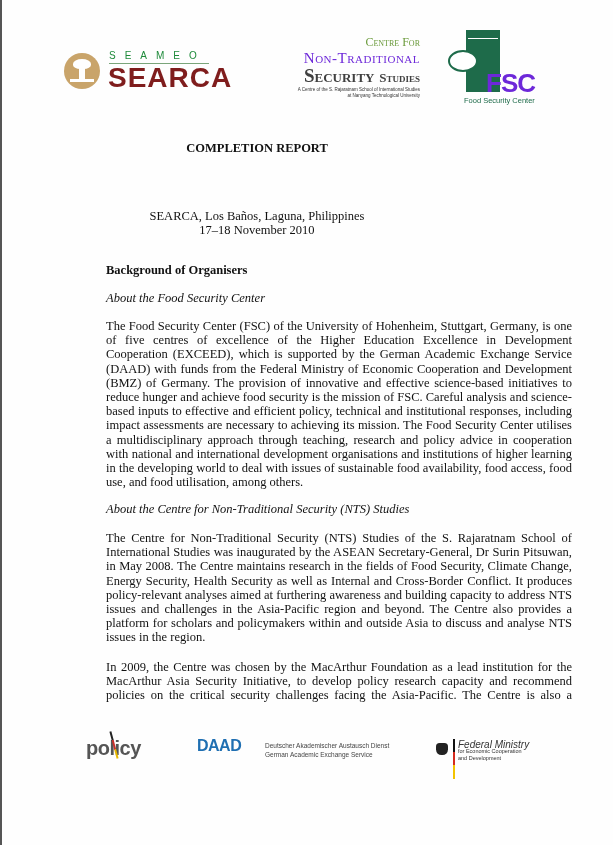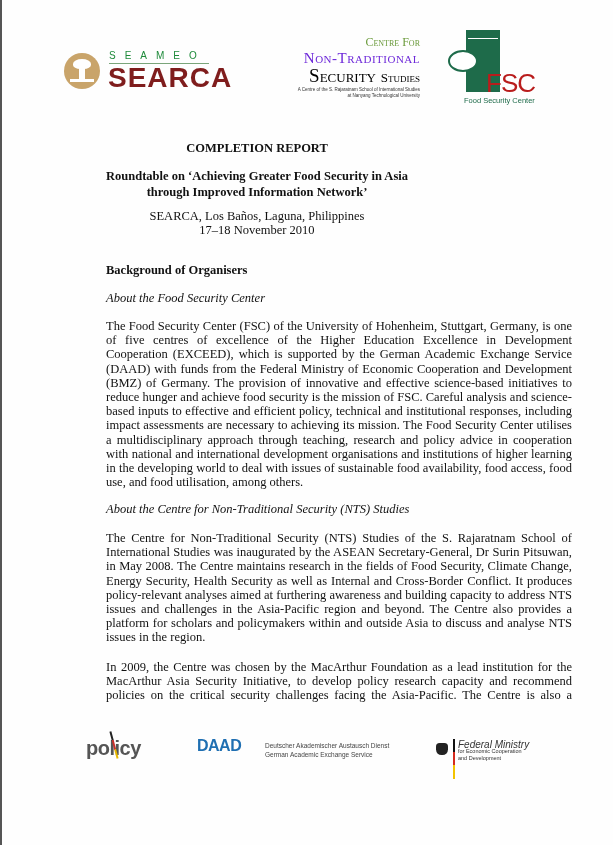--- a/index.html
+++ b/index.html
@@ -20,29 +20,29 @@
   .searca-emblem .tree { position: absolute; left: 15px; top: 10px; width: 6px; height: 18px; background: #fff; }
   .searca-emblem .crown { position: absolute; left: 9px; top: 6px; width: 18px; height: 10px; border-radius: 50% 50% 40% 40%; background: #fff; }
   .searca-emblem .grass { position: absolute; left: 6px; top: 26px; width: 24px; height: 3px; background: #fff; }
   .searca-small { position: absolute; left: 45px; top: 0px; font-family: "Liberation Sans", sans-serif; font-size: 10px; letter-spacing: 9px; color: #1e8a3a; }
   .searca-rule { position: absolute; left: 45px; top: 13px; width: 100px; height: 1px; background: #7aa57a; }
   .searca-big { position: absolute; left: 44px; top: 12px; font-family: "Liberation Sans", sans-serif; font-size: 28px; font-weight: bold; color: #7f1d1d; letter-spacing: 1px; }
 
   .nts { position: absolute; left: 240px; top: 36px; width: 180px; text-align: right; font-family: "Liberation Serif", serif; }
   .nts-l1 { font-size: 12px; color: #6a9a3a; font-variant: small-caps; line-height: 13px; }
   .nts-l2 { font-size: 15px; color: #6d28d9; font-variant: small-caps; line-height: 18px; letter-spacing: 0.5px; }
-  .nts-l3 { font-size: 19px; color: #000000; font-variant: small-caps; line-height: 18px; }
+  .nts-l3 { font-size: 19px; color: #404040; font-variant: small-caps; line-height: 18px; font-weight: bold; }
   .nts-l3 .studies { font-size: 13px; }
   .nts-sub { font-family: "Liberation Sans", sans-serif; font-size: 4.5px; color: #333; line-height: 6px; }
 
   .fsc { position: absolute; left: 446px; top: 30px; width: 100px; height: 80px; }
   .fsc-block { position: absolute; left: 20px; top: 0; width: 34px; height: 62px; background: #1e6b4a; }
   .fsc-roof { position: absolute; left: 22px; top: 8px; width: 30px; height: 1px; background: #fff; }
   .fsc-plant { position: absolute; left: 2px; top: 20px; width: 26px; height: 18px; border-radius: 50%; border: 2px solid #1e6b4a; background: #fff; }
-  .fsc-letters { position: absolute; left: 40px; top: 38px; font-family: "Liberation Sans", sans-serif; font-size: 26px; font-weight: normal; color: #b91c1c; letter-spacing: -1px; }
+  .fsc-letters { position: absolute; left: 40px; top: 38px; font-family: "Liberation Sans", sans-serif; font-size: 26px; font-weight: bold; color: #6d28d9; letter-spacing: -1px; }
   .fsc-caption { position: absolute; left: 18px; top: 66px; font-family: "Liberation Sans", sans-serif; font-size: 7.5px; color: #1e6b4a; white-space: nowrap; }
 
   
   .title { position: absolute; left: 0; width: 514px; text-align: center; }
   .t-main { top: 141px; font-size: 12.5px; font-weight: bold; }
   .t-sub { top: 168px; font-size: 12.5px; font-weight: bold; line-height: 16px; }
   .t-place { top: 209px; font-size: 12.5px; line-height: 14px; }
 
   
   .body-text { position: absolute; left: 76px; width: 466px; font-size: 12.5px; line-height: 14.2px; text-align: justify; margin-left: 30px; }
@@ -92,24 +92,20 @@
     <div class="fsc">
       <div class="fsc-block"></div>
       <div class="fsc-roof"></div>
       <div class="fsc-plant"></div>
       <div class="fsc-letters">FSC</div>
       <div class="fsc-caption">Food Security Center</div>
     </div>
   </div>
 
   <div class="title t-main">COMPLETION REPORT</div>
-  <div class="title t-sub">
-    <div>Roundtable on ‘Achieving Greater Food Security in Asia</div>
-    <div>through Improved Information Network’</div>
-  </div>
   <div class="title t-place">
     <div>SEARCA, Los Baños, Laguna, Philippines</div>
     <div>17–18 November 2010</div>
   </div>
 
   <div class="body-text" style="top:263px;">
     <span class="h-bold">Background of Organisers</span>
   </div>
 
   <div class="body-text" style="top:291px;">

